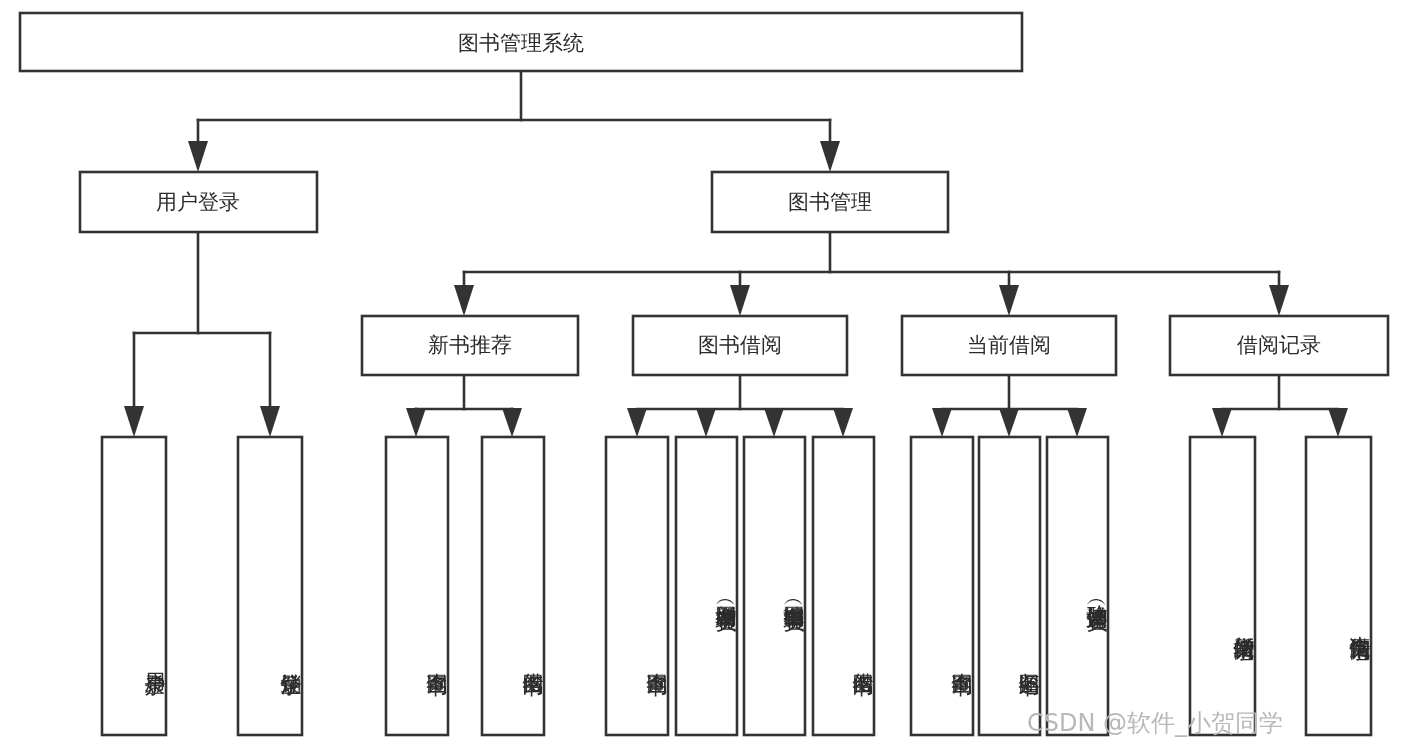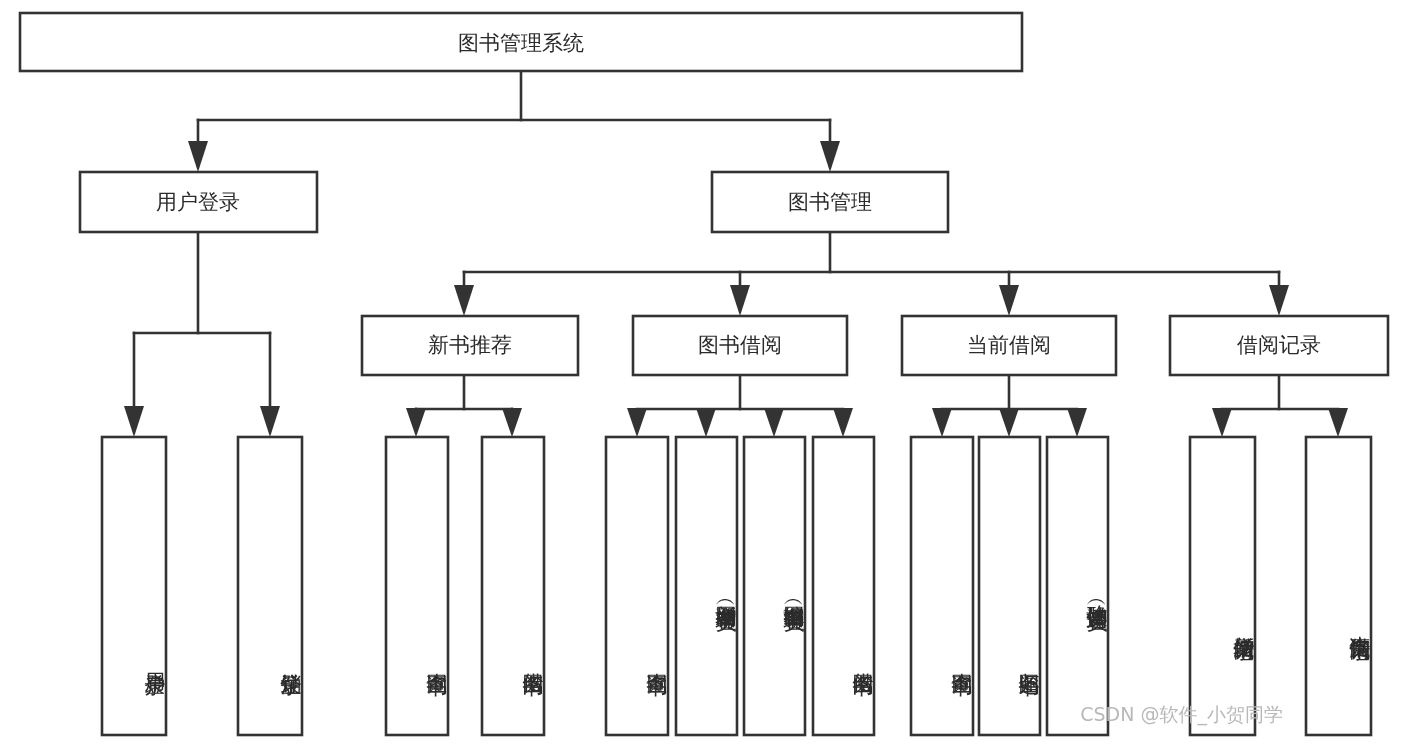--- a/index.html
+++ b/index.html
@@ -59,23 +59,23 @@
     letter-spacing: 1px;
     white-space: nowrap;
     display: flex;
     align-items: flex-start;
     justify-content: center;
     pointer-events: none;
   }
   .watermark {
     position: absolute;
     right: 8px;
-    bottom: 19px;
-    font-family: "DejaVu Sans", "Liberation Sans", sans-serif;
-    font-size: 19px;
+    bottom: 8px;
+    font-family: "DejaVu Sans", "Liberation Sans", sans-serif;
+    font-size: 24px;
     color: #b8b8b8;
     white-space: nowrap;
     user-select: none;
   }
 </style>
 </head>
 <body>
 
 <div id="diagram-root">
 

